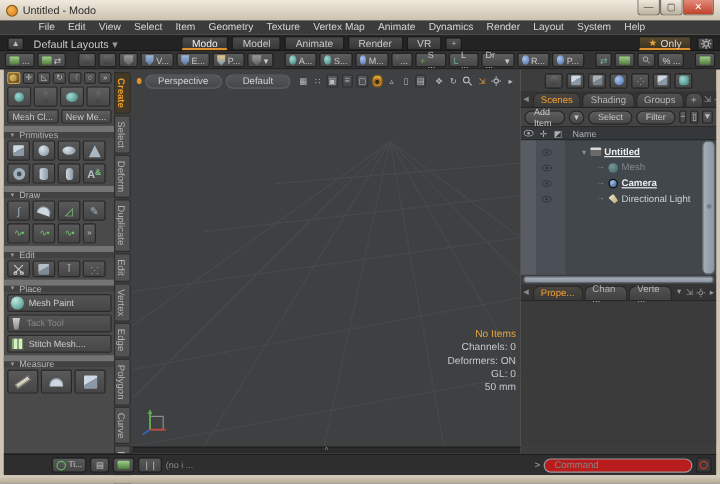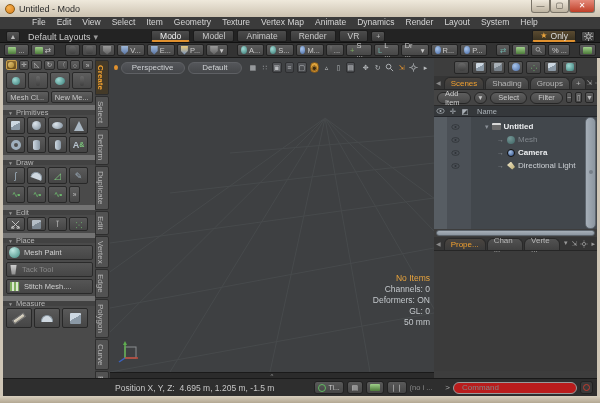--- a/index.html
+++ b/index.html
@@ -94,21 +94,21 @@
   .rbtn{height:12px;border-radius:7px;background:linear-gradient(#5e5e5e,#474747);border:1px solid #262626;color:#c9c9c9;font-size:7.5px;display:flex;align-items:center;justify-content:center;padding:0 7px;}
   .rsm{width:12px;height:11px;border-radius:2px;background:linear-gradient(#5e5e5e,#474747);border:1px solid #262626;display:flex;align-items:center;justify-content:center;color:#bbb;font-size:7px;}
   .lhead{display:flex;align-items:center;height:11px;background:#35383b;color:#aab0b6;font-size:7.5px;border-bottom:1px solid #24262a;}
   .c-eye{width:13px;display:flex;justify-content:center;}
   .c-ico{width:12px;display:flex;justify-content:center;}
   .list{position:relative;height:112px;background:#42474c;display:flex;}
   .stripe1{width:13px;background:#575d63;}
   .stripe2{width:24px;background:#4b5056;}
   .treearea{flex:1;position:relative;}
   .lrow{position:absolute;left:0;height:13px;display:flex;align-items:center;gap:3px;font-size:8px;color:#ccd0d4;}
-  .lrow b{color:#eceef0;}
+  .lrow b{color:#eceef0;text-decoration:underline;}
   .eyeslot{position:absolute;left:-36px;width:13px;display:flex;justify-content:center;}
   .elbow{color:#8a9096;font-size:7px;}
   .sc-ico{width:9px;height:7px;background:linear-gradient(#d8d8d8 30%,#6a6a6a 31%);border-radius:1px;}
   .mesh-ico{width:8px;height:8px;border-radius:50%;background:radial-gradient(circle at 35% 30%,#9fd8d2,#3a7d78);opacity:.55;}
   .cam-ico{width:8px;height:8px;border-radius:50%;background:radial-gradient(circle at 35% 30%,#a8c4ea,#2a4a80);border:1px solid #111;}
   .dl-ico{width:8px;height:8px;background:linear-gradient(135deg,#f2ead0,#b8a86a);clip-path:polygon(50% 0,100% 70%,65% 100%,0 45%);}
   .vscroll{position:absolute;right:1px;top:0;width:11px;height:112px;background:linear-gradient(90deg,#a6afb8,#8c96a0);border-radius:5px;border:1px solid #5e666e;}
   .vscroll i{position:absolute;left:3px;top:52px;width:4px;height:4px;border-radius:50%;background:#767f88;}
   .hscroll{height:8px;background:#3d3d3d;display:flex;align-items:center;padding:0 2px;}
   .hbar{height:6px;flex:1;background:linear-gradient(#a6afb8,#8c96a0);border-radius:3px;border:1px solid #5e666e;}
@@ -662,23 +662,20 @@
               <line x1="8" y1="5" x2="9.5" y2="5"></line>
             </g>
           </svg>
         <span>▸</span>
       </div>
     </div>
     <div class="props"></div>
   </div>
 
   <div class="abs statusbar">
-    <span class="pos">
-      <span>Position X, Y, Z:</span>&nbsp;&nbsp;<span>4.695 m,  1.205 m,  -1.5 m</span>
-    </span>
     <div class="sbtns">
       <div class="sb">
           <span class="clockring"></span>
           <span>Ti...</span>
         </div>
       <div class="sb">▤</div>
       <div class="sb">
           <span class="blob green"></span>
         </div>
       <div class="sb">❘❘</div>

